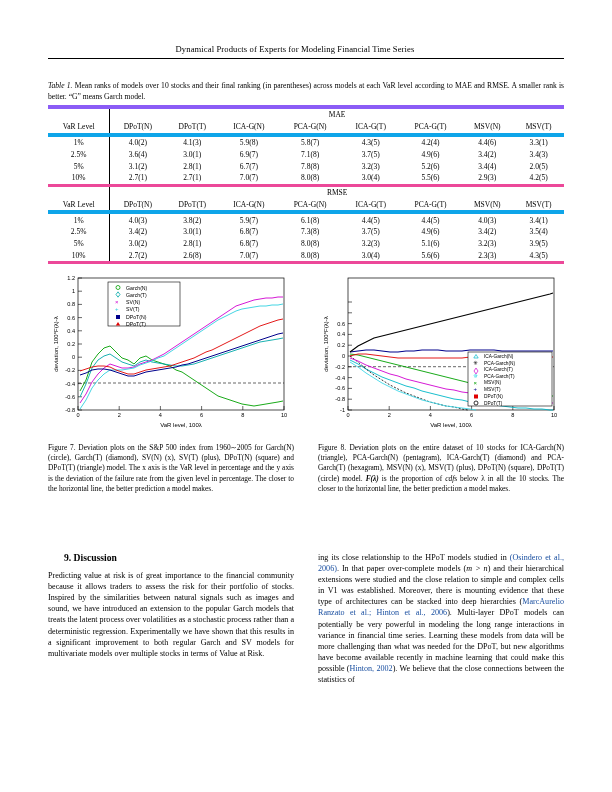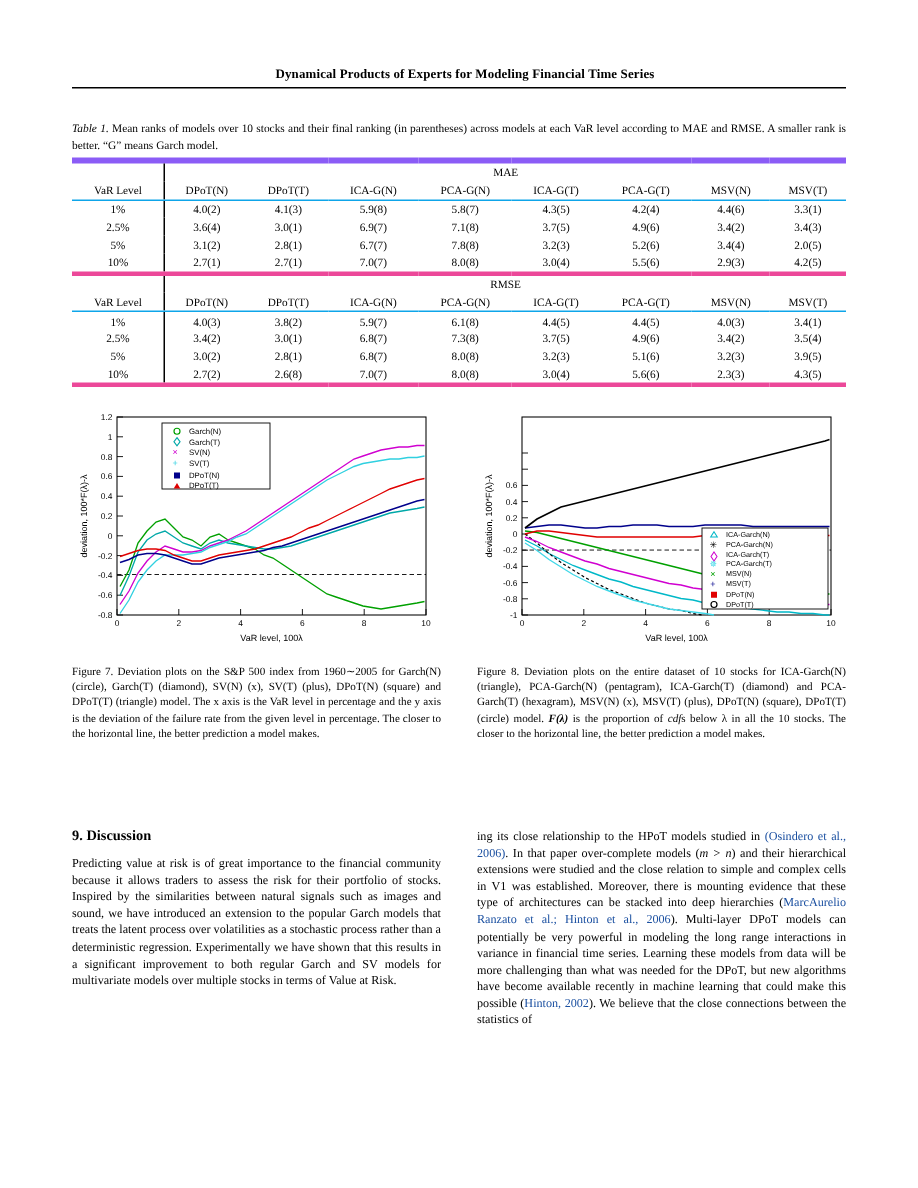--- a/index.html
+++ b/index.html
@@ -8,22 +8,22 @@
     background:#ffffff;
     font-family:"Liberation Serif", serif;
     color:#000;
     position:relative;
     overflow:hidden;
   }
   .page{position:absolute;left:0;top:0;width:612px;height:792px;}
 
   
   .runhead{
-    position:absolute;left:52px;top:44px;width:516px;
-    text-align:center;font-weight:bold;font-size:8.6px;
+    position:absolute;left:37px;top:44px;width:516px;
+    text-align:center;font-weight:normal;font-size:8.6px;
     letter-spacing:.1px;
   }
   .runrule{
     position:absolute;left:48px;top:58px;width:516px;height:1px;background:#000;
   }
 
   
   .tabcap{
     position:absolute;left:48px;top:80px;width:516px;
     font-size:7.6px;line-height:11px;text-align:justify;
@@ -34,40 +34,40 @@
   table.mr{
     position:absolute;left:48px;top:105px;width:516px;
     border-collapse:collapse;font-size:7.5px;
   }
   table.mr td,table.mr th{
     text-align:center;padding:1.4px 2px;font-weight:normal;
   }
   table.mr .vl{border-left:1px solid #000;}
   table.mr tr.toprule td{border-top:4px solid #8b5cf6;}
   table.mr tr.botrule td{border-bottom:3px solid #ec4899;}
-  table.mr tr.thinrule td{border-bottom:1px solid #0ea5e9;}
+  table.mr tr.thinrule td{border-bottom:4px solid #0ea5e9;}
   .grp{font-size:7.5px;}
   .bold{font-weight:bold;}
 
   
   .figbox{position:absolute;}
   .figcap{
     position:absolute;font-size:7.4px;line-height:10.2px;text-align:justify;
   }
   .figcap .fl{}
 
   svg{display:block;}
 
   
   .col{
     position:absolute;width:246px;font-size:8.1px;line-height:11.1px;
     text-align:justify;
   }
   .secth{
-    font-weight:bold;font-size:9.6px;margin:0 0 7px 0;
+    font-weight:bold;font-size:9.6px;margin:0 0 7px 16px;
   }
   .col p{margin:0 0 0 0;text-indent:0;}
   .col p+p{text-indent:9px;}
   .cite{color:#1a4fa0;}
 </style>
 </head>
 <body>
 
 <div class="page">
 

